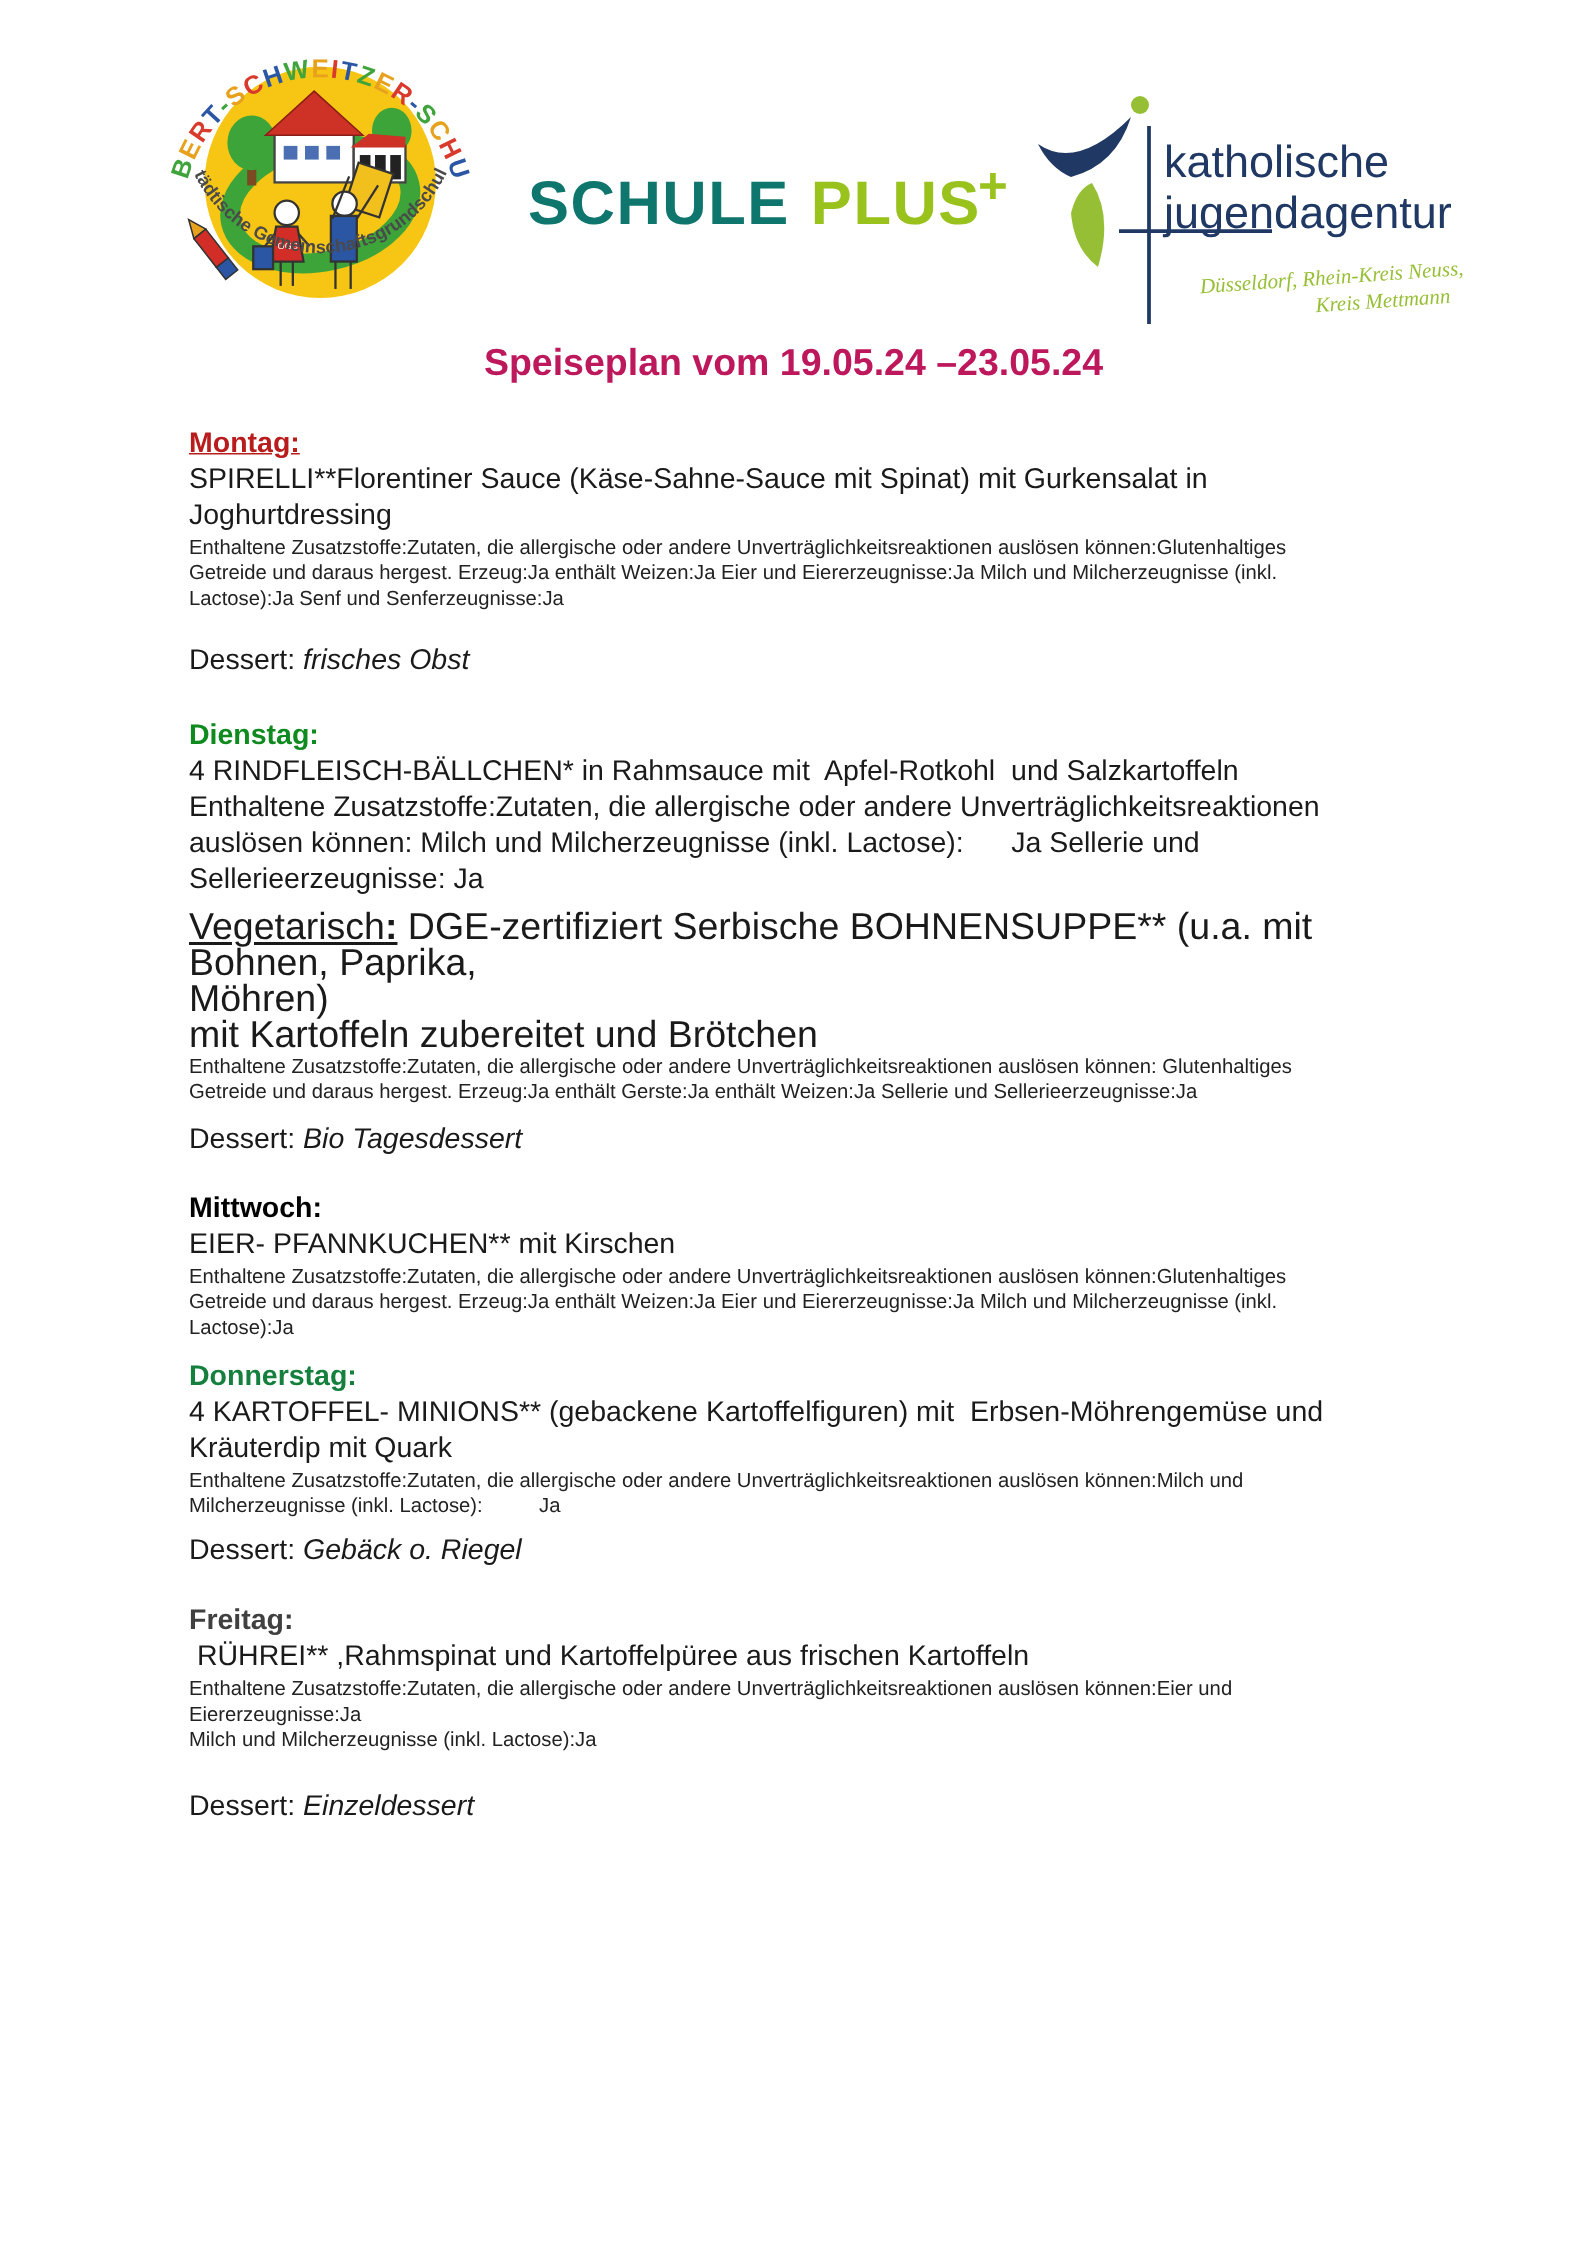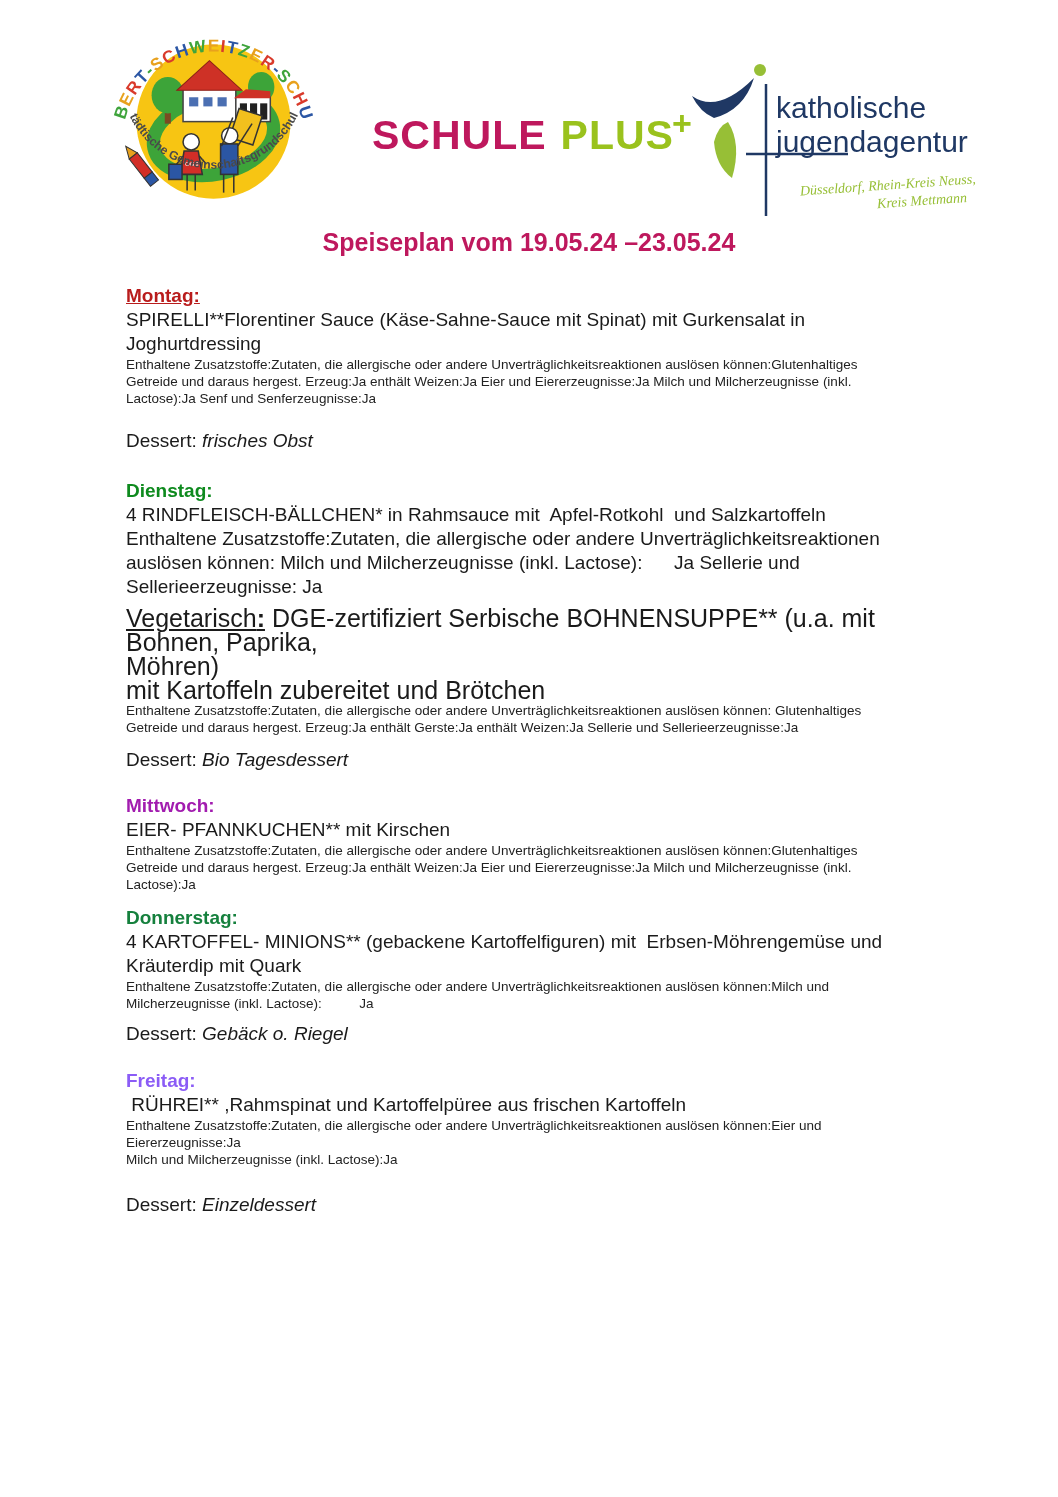--- a/index.html
+++ b/index.html
@@ -3,21 +3,21 @@
 <meta charset="utf-8">
 <style>
   html,body{margin:0;padding:0;background:#ffffff;}
   body{width:1058px;height:1497px;font-family:"Liberation Sans",sans-serif;color:#1a1a1a;}
   .page{position:relative;width:1058px;height:1497px;overflow:hidden;background:#ffffff;}
 
   
   .header{position:relative;height:222px;}
   .school-logo{position:absolute;left:110px;top:10px;width:208px;height:208px;}
   .schule-plus{position:absolute;left:352px;top:112px;font-weight:700;font-size:41px;letter-spacing:1px;white-space:nowrap;}
-  .schule-plus .w1{color:#be185d;margin-left:20px;}
+  .schule-plus .w1{color:#0f766e;}
   .schule-plus .w2{color:#9AC21D;margin-left:14px;}
   .schule-plus .plus{color:#9AC21D;font-size:34px;position:relative;top:-14px;left:-2px;font-weight:700;}
   .kja{position:absolute;left:688px;top:56px;width:336px;height:168px;}
 
   
   .title{margin:6px 0 0 0;text-align:center;font-weight:700;font-size:25px;color:#be185d;}
 
   
   .content{padding:0 110px 0 126px;}
   .day-label{font-weight:700;font-size:19px;line-height:24px;}
@@ -156,41 +156,41 @@
 mit Kartoffeln zubereitet und Brötchen</span></div>
       <div class="small">Enthaltene Zusatzstoffe:Zutaten, die allergische oder andere Unverträglichkeitsreaktionen auslösen können: Glutenhaltiges
 Getreide und daraus hergest. Erzeug:Ja enthält Gerste:Ja enthält Weizen:Ja Sellerie und Sellerieerzeugnisse:Ja</div>
       <div class="dessert dessert-m2">
         <span>Dessert:</span>
         <em>Bio Tagesdessert</em>
       </div>
     </div>
 
     <div class="section sec-mittwoch">
-      <div class="day-label" style="color: #a21caf;">Mittwoch:</div>
+      <div class="day-label" style="color: #000000;">Mittwoch:</div>
       <div class="dish">EIER- PFANNKUCHEN** mit Kirschen</div>
       <div class="small">Enthaltene Zusatzstoffe:Zutaten, die allergische oder andere Unverträglichkeitsreaktionen auslösen können:Glutenhaltiges
 Getreide und daraus hergest. Erzeug:Ja enthält Weizen:Ja Eier und Eiererzeugnisse:Ja Milch und Milcherzeugnisse (inkl.
 Lactose):Ja</div>
     </div>
 
     <div class="section sec-donnerstag">
       <div class="day-label" style="color: #15803d;">Donnerstag:</div>
       <div class="dish">4 KARTOFFEL- MINIONS** (gebackene Kartoffelfiguren) mit  Erbsen-Möhrengemüse und
 Kräuterdip mit Quark</div>
       <div class="small">Enthaltene Zusatzstoffe:Zutaten, die allergische oder andere Unverträglichkeitsreaktionen auslösen können:Milch und
 Milcherzeugnisse (inkl. Lactose):          Ja</div>
       <div class="dessert dessert-m3">
         <span>Dessert:</span>
         <em>Gebäck o. Riegel</em>
       </div>
     </div>
 
     <div class="section sec-freitag">
-      <div class="day-label" style="color: #8b5cf6;">Freitag:</div>
+      <div class="day-label" style="color: #404040;">Freitag:</div>
       <div class="dish"> RÜHREI** ,Rahmspinat und Kartoffelpüree aus frischen Kartoffeln</div>
       <div class="small">Enthaltene Zusatzstoffe:Zutaten, die allergische oder andere Unverträglichkeitsreaktionen auslösen können:Eier und
 Eiererzeugnisse:Ja
 Milch und Milcherzeugnisse (inkl. Lactose):Ja</div>
       <div class="dessert dessert-m4">
         <span>Dessert:</span>
         <em>Einzeldessert</em>
       </div>
     </div>
 

